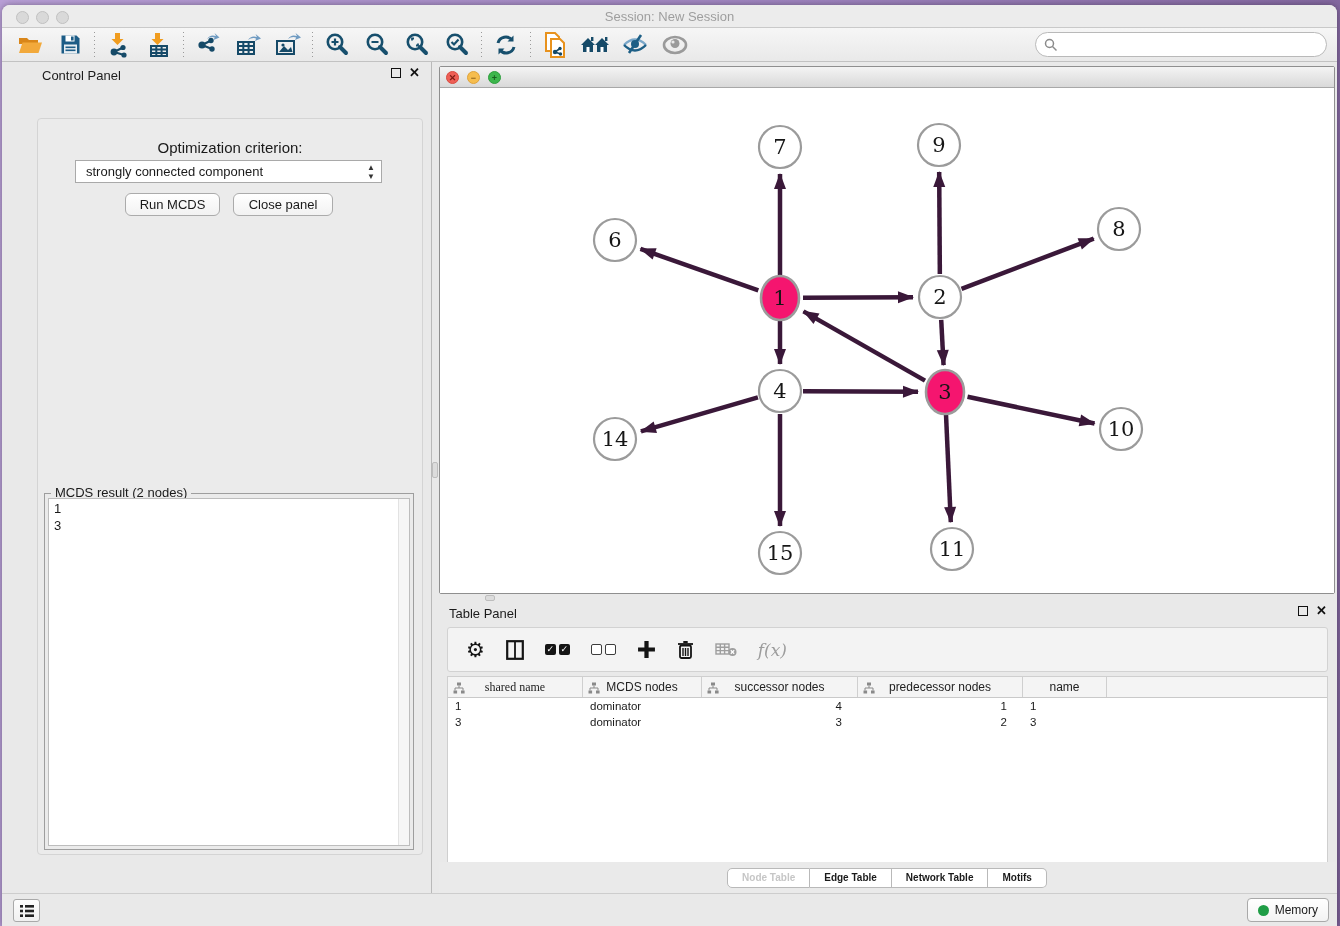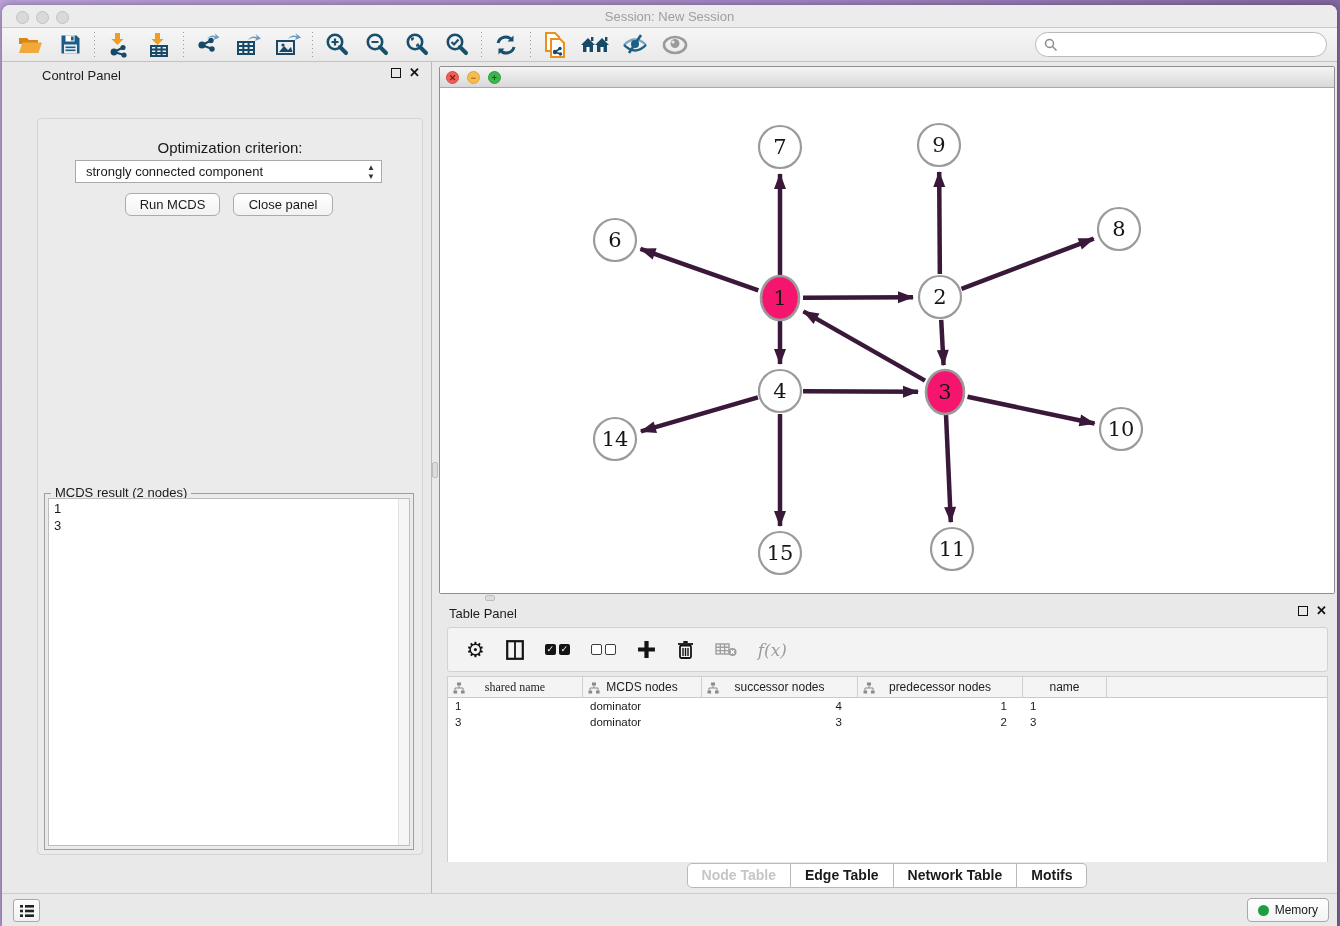--- a/index.html
+++ b/index.html
@@ -128,21 +128,21 @@
   #tp-table { position:absolute; top:76px; left:8px; right:7px; height:188px; background:#fff; border:1px solid #cfcfcf; }
   #tp-header { display:flex; height:21px; border-bottom:1px solid #c9c9c9; background:#f4f4f4; }
   .hcell { position:relative; border-right:1px solid #cfcfcf; font-size:12px; color:#222;
     display:flex; align-items:center; justify-content:center; }
   .hcell .tree-ico { position:absolute; left:5px; top:5px; }
   .trow { display:flex; height:16px; }
   .tcell { font-size:11.5px; line-height:16px; overflow:hidden; }
   
   #tp-footer { position:absolute; left:0; right:0; bottom:0; height:31px; background:#eaeaea; }
   #table-tabs { position:absolute; left:0; right:0; bottom:5px; display:flex; justify-content:center; }
-  .ttab { font-size:14px; font-weight:600; background:#fff; border:1px solid #b9b9b9; border-left:none;
+  .ttab { font-size:10px; font-weight:600; background:#fff; border:1px solid #b9b9b9; border-left:none;
     padding:3px 14px 4px; cursor:default; }
   .ttab:first-child { border-left:1px solid #b9b9b9; border-radius:5px 0 0 5px; }
   .ttab:last-child { border-radius:0 5px 5px 0; }
   .ttab.selected { color:#c6c6c6; }
   
   #statusbar {
     position:absolute; left:0; right:0; bottom:0; height:33px;
     background:#e9e9e9; border-top:1px solid #cdcdcd;
   }
   #list-btn {

